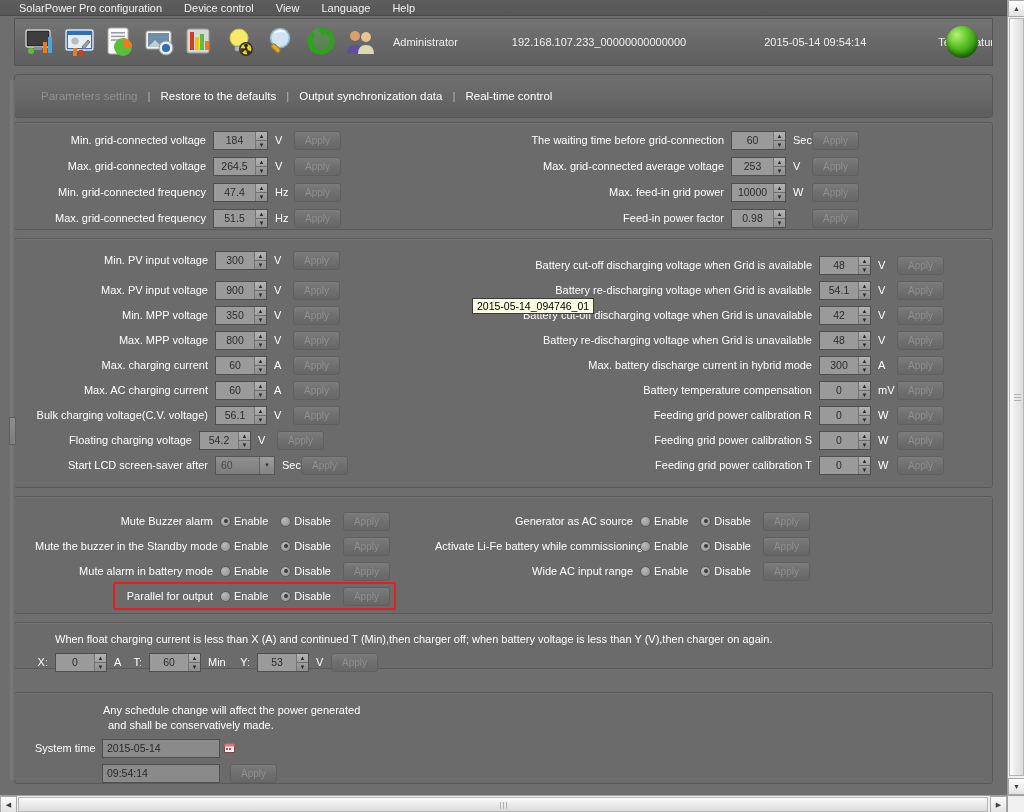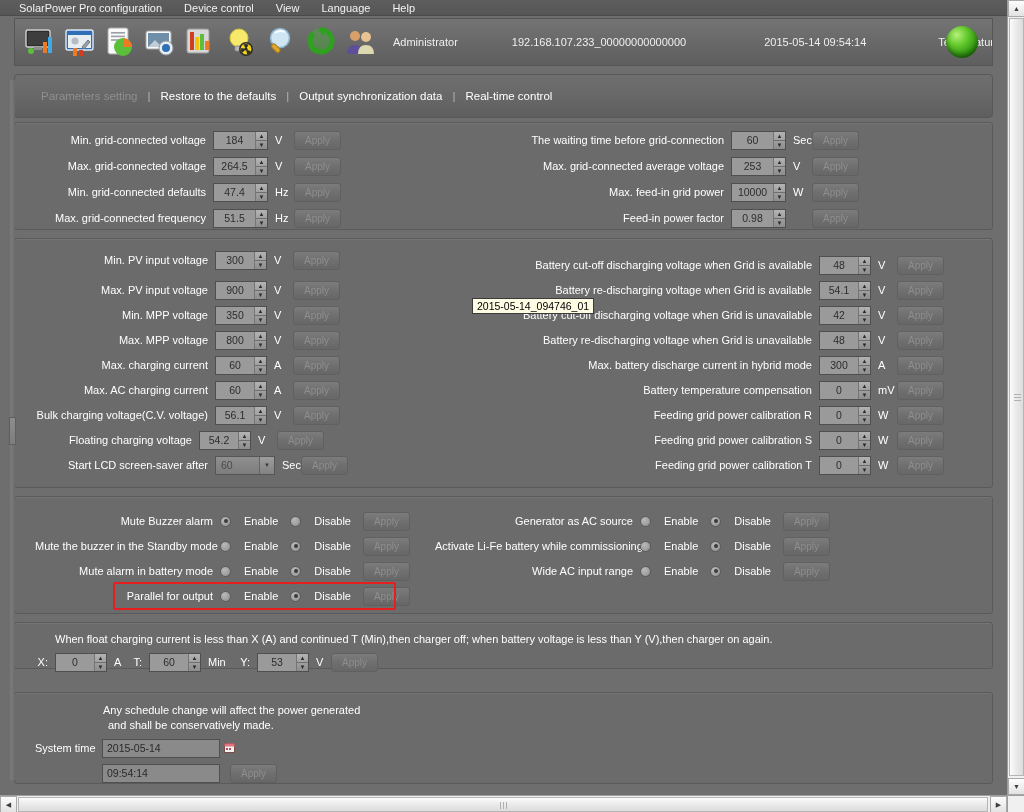--- a/index.html
+++ b/index.html
@@ -149,21 +149,21 @@
     width: 11px; height: 11px; border-radius: 50%;
     background: radial-gradient(circle at 35% 30%, #b9b9b9, #8e8e8e);
     border: 1px solid #5a5a5a;
     display: inline-flex; align-items: center; justify-content: center;
     flex: none;
   }
   .radio.on::after {
     content: ""; width: 4px; height: 4px; border-radius: 50%;
     background: #3a3a3a;
   }
-  .rlabel { color: #fff; font-size: 11px; padding-left: 13px; padding-right: 12px; }
+  .rlabel { color: #fff; font-size: 11px; padding-left: 3px; padding-right: 12px; }
 
   .highlight-box {
     position: absolute; border: 2px solid #e81d1d; border-radius: 2px;
     pointer-events: none;
   }
 
   .note { color: #ffffff; font-size: 11px; line-height: 14px; }
 
   
   .tooltip {
@@ -393,21 +393,21 @@
         <div class="btns">
             <span>▲</span>
             <span>▼</span>
           </div>
       </div>
       <div class="unit">V</div>
       <div class="apply-btn">Apply</div>
     </div>
 
     <div class="frow" style="left:20px; top:58px;">
-      <div class="flabel" style="width:178px;">Min. grid-connected defaults</div>
+      <div class="flabel" style="width:178px;">Min. grid-connected frequency</div>
       <div class="spin" style="width:55px;">
         <input type="text" value="47.4" style="">
         <div class="btns">
             <span>▲</span>
             <span>▼</span>
           </div>
       </div>
       <div class="unit">Hz</div>
       <div class="apply-btn">Apply</div>
     </div>

